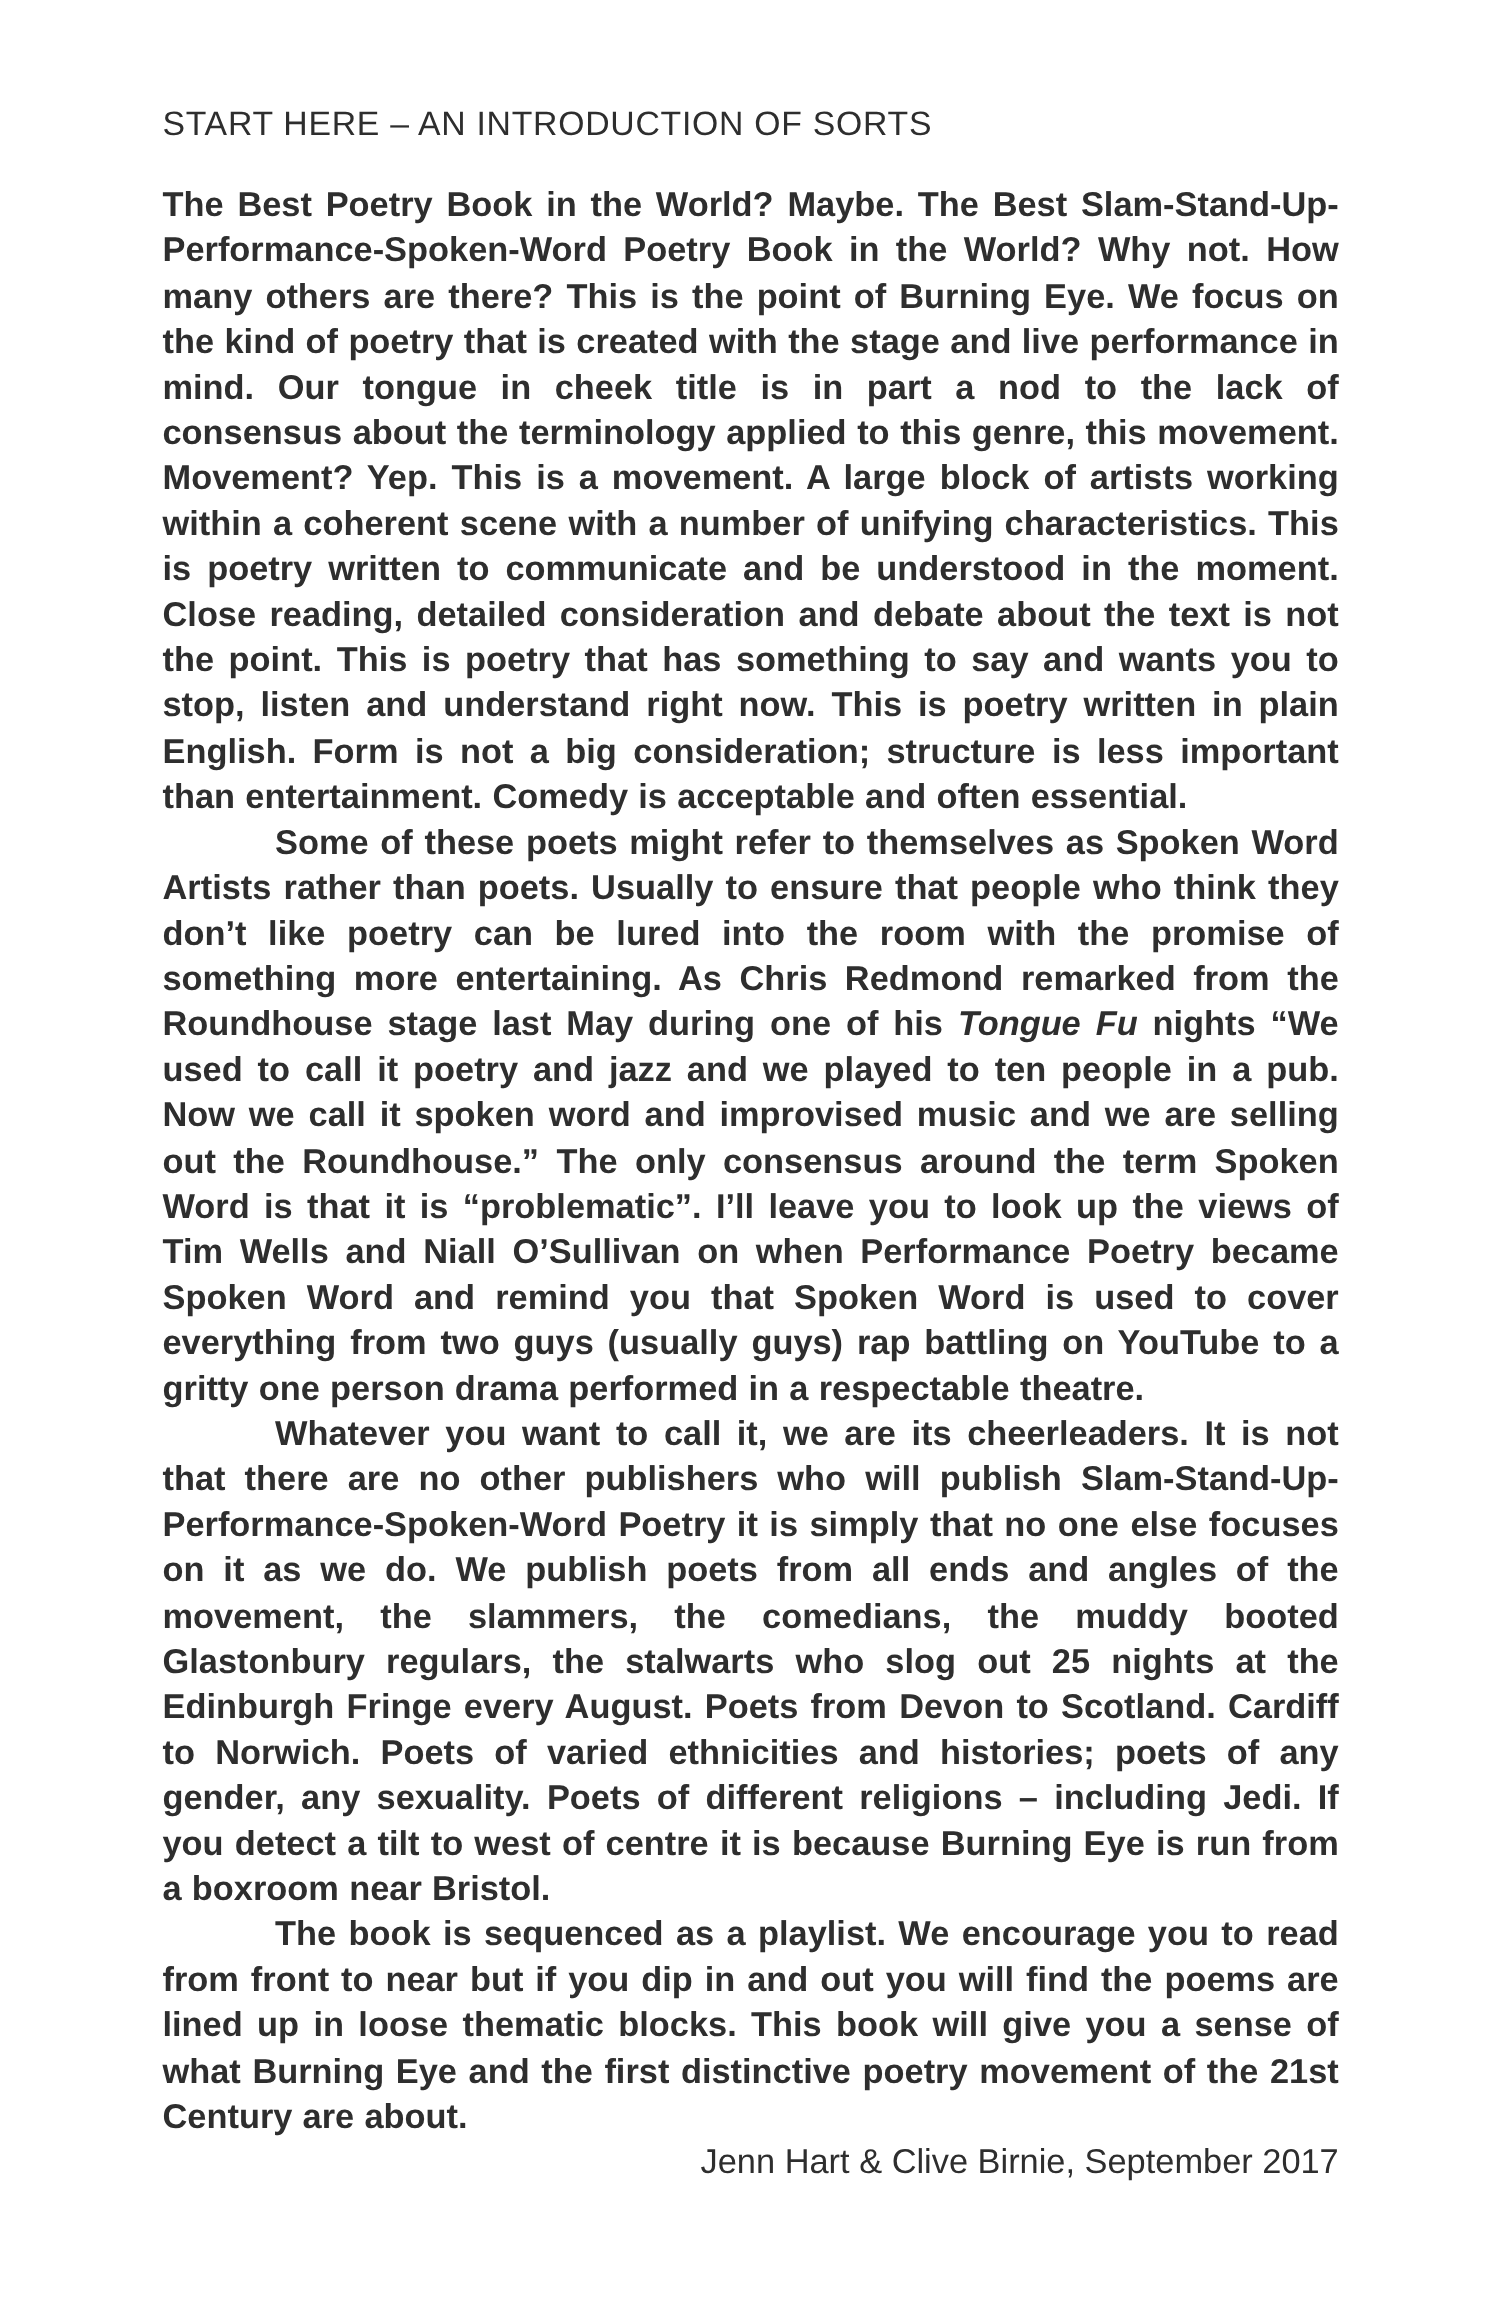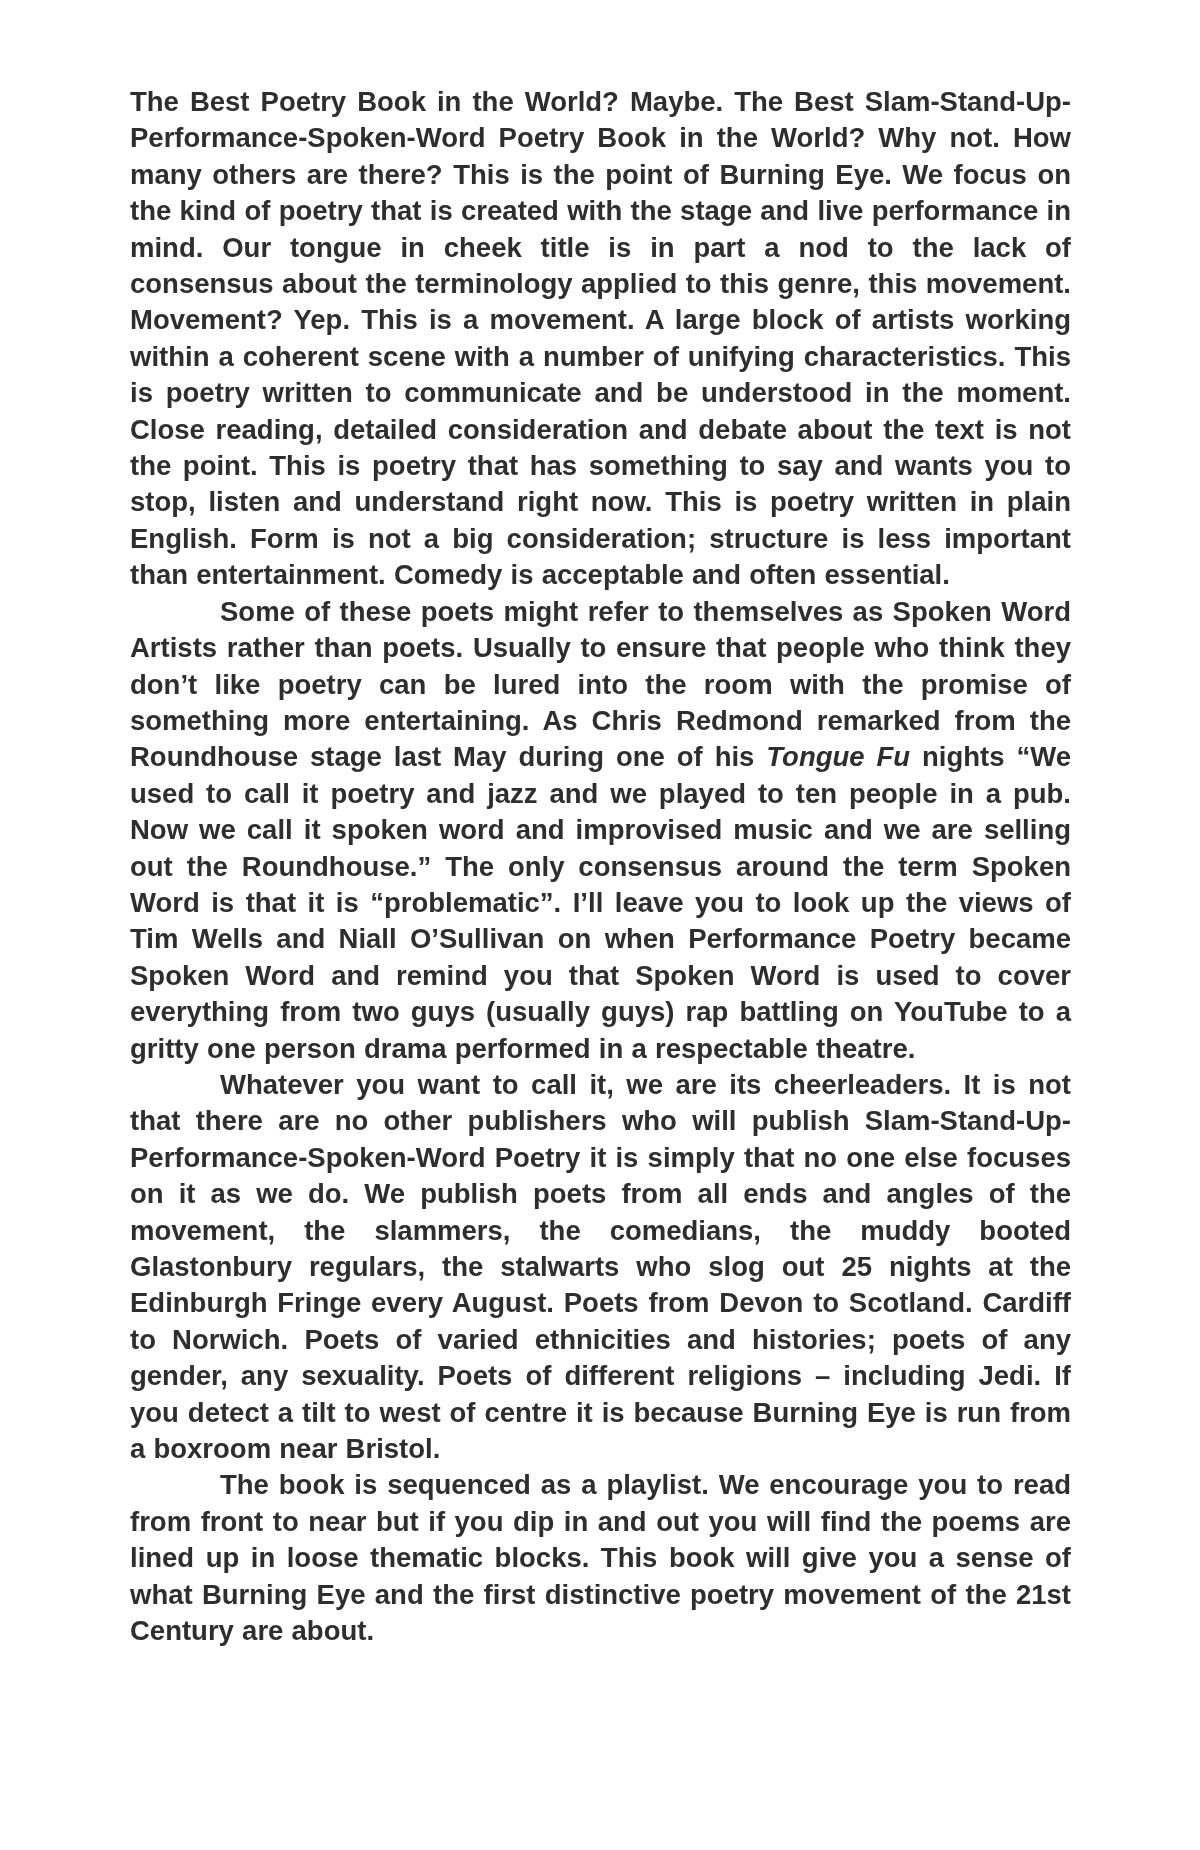--- a/index.html
+++ b/index.html
@@ -55,24 +55,26 @@
     text-align: right;
     margin: 0;
   }
 </style>
 </head>
 <body>
 
 <div class="page">
   <div class="text-block">
 
+    <h1 class="title">START HERE – AN INTRODUCTION OF SORTS</h1>
 
     <p class="para">The Best Poetry Book in the World? Maybe. The Best Slam-Stand-Up-Performance-Spoken-Word Poetry Book in the World? Why not. How many others are there? This is the point of Burning Eye. We focus on the kind of poetry that is created with the stage and live performance in mind. Our tongue in cheek title is in part a nod to the lack of consensus about the terminology applied to this genre, this movement. Movement? Yep. This is a movement. A large block of artists working within a coherent scene with a number of unifying characteristics. This is poetry written to communicate and be understood in the moment. Close reading, detailed consideration and debate about the text is not the point. This is poetry that has something to say and wants you to stop, listen and understand right now. This is poetry written in plain English. Form is not a big consideration; structure is less important than entertainment. Comedy is acceptable and often essential.</p>
 
     <p class="para indent"><span>Some of these poets might refer to themselves as Spoken Word Artists rather than poets. Usually to ensure that people who think they don’t like poetry can be lured into the room with the promise of something more entertaining. As Chris Redmond remarked from the Roundhouse stage last May during one of his </span><em>Tongue Fu</em><span> nights “We used to call it poetry and jazz and we played to ten people in a pub. Now we call it spoken word and improvised music and we are selling out the Roundhouse.” The only consensus around the term Spoken Word is that it is “problematic”. I’ll leave you to look up the views of Tim Wells and Niall O’Sullivan on when Performance Poetry became Spoken Word and remind you that Spoken Word is used to cover everything from two guys (usually guys) rap battling on YouTube to a gritty one person drama performed in a respectable theatre.</span></p>
 
     <p class="para indent">Whatever you want to call it, we are its cheerleaders. It is not that there are no other publishers who will publish Slam-Stand-Up-Performance-Spoken-Word Poetry it is simply that no one else focuses on it as we do. We publish poets from all ends and angles of the movement, the slammers, the comedians, the muddy booted Glastonbury regulars, the stalwarts who slog out 25 nights at the Edinburgh Fringe every August. Poets from Devon to Scotland. Cardiff to Norwich. Poets of varied ethnicities and histories; poets of any gender, any sexuality. Poets of different religions – including Jedi. If you detect a tilt to west of centre it is because Burning Eye is run from a boxroom near Bristol.</p>
 
     <p class="para indent">The book is sequenced as a playlist. We encourage you to read from front to near but if you dip in and out you will find the poems are lined up in loose thematic blocks. This book will give you a sense of what Burning Eye and the first distinctive poetry movement of the 21st Century are about.</p>
 
+    <p class="signature">Jenn Hart &amp; Clive Birnie, September 2017</p>
 
   </div>
 </div>
 
 </body></html>

